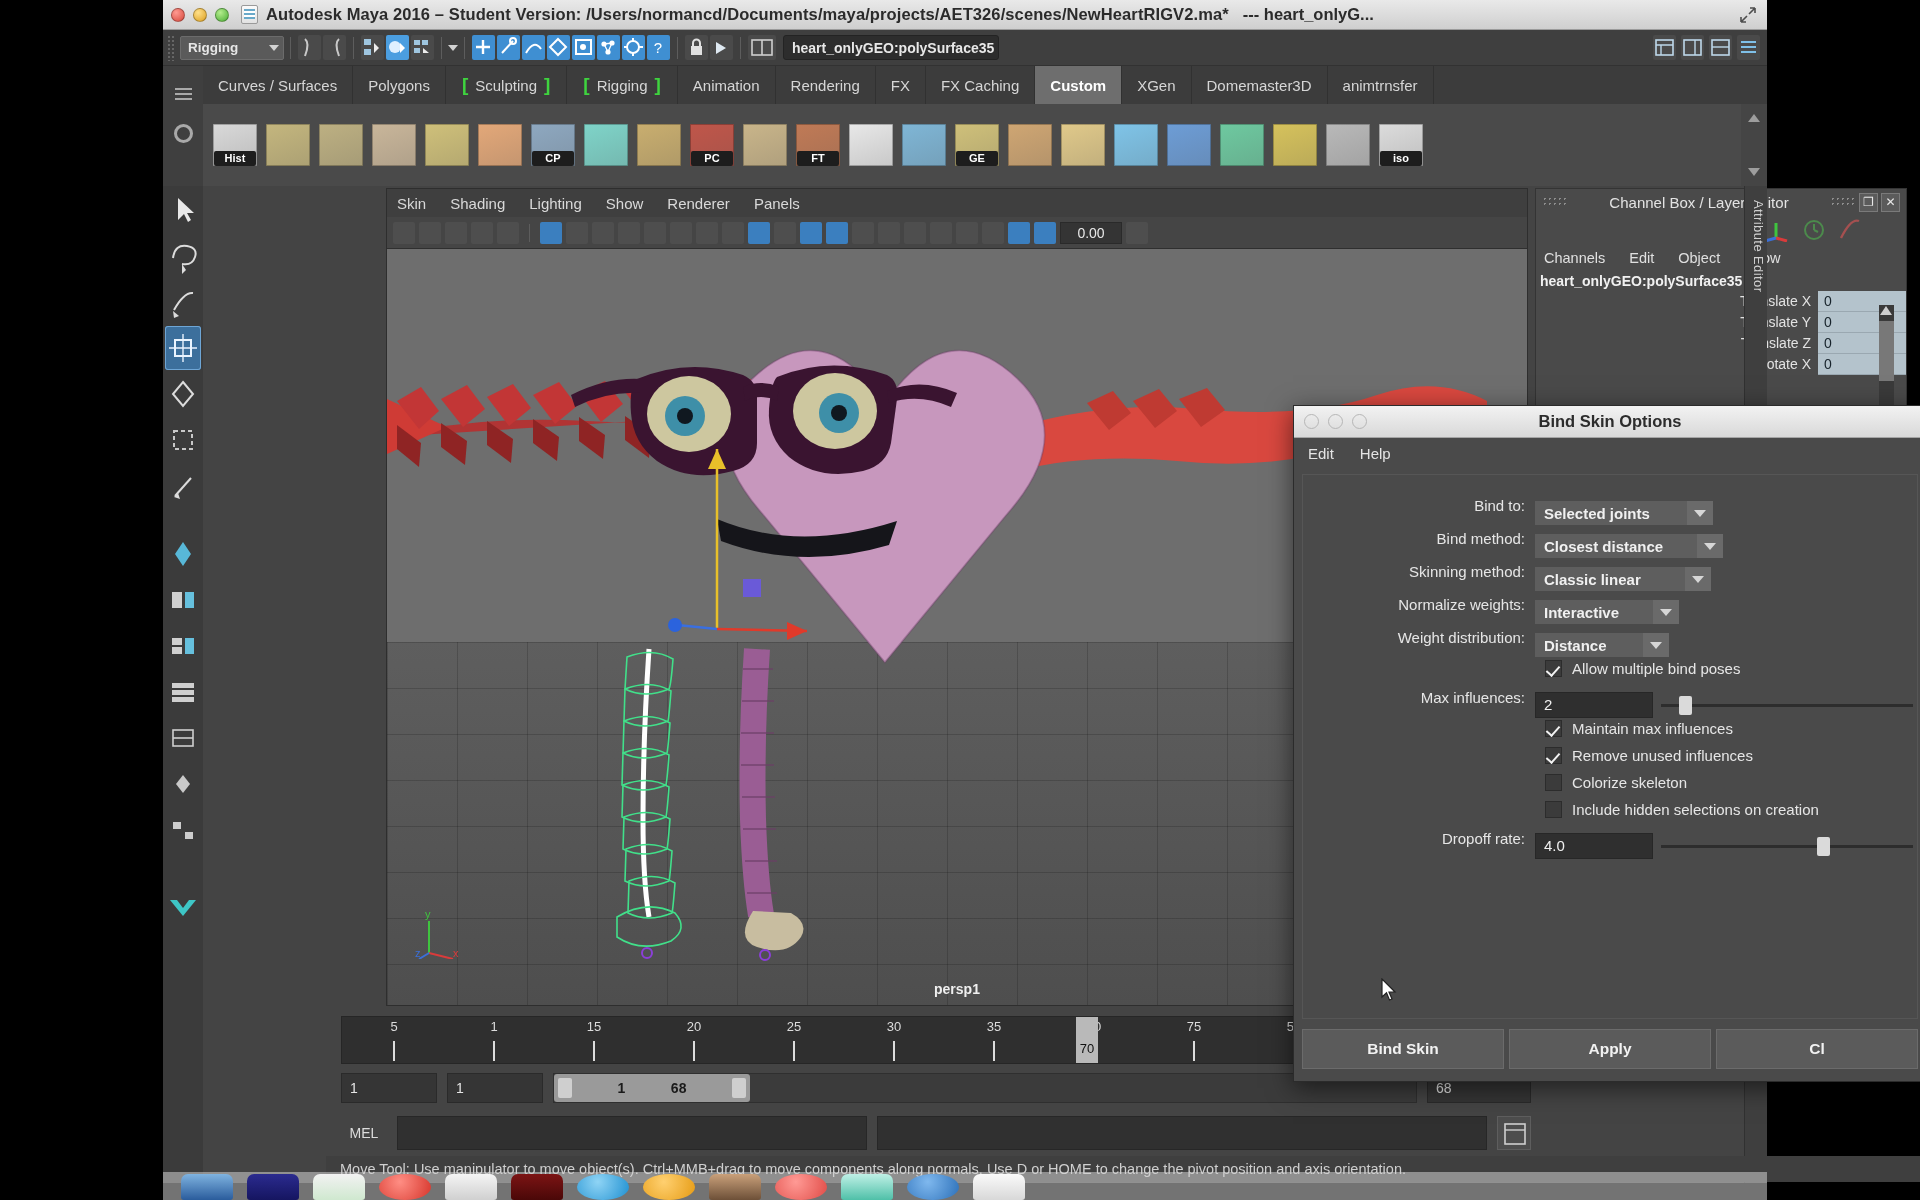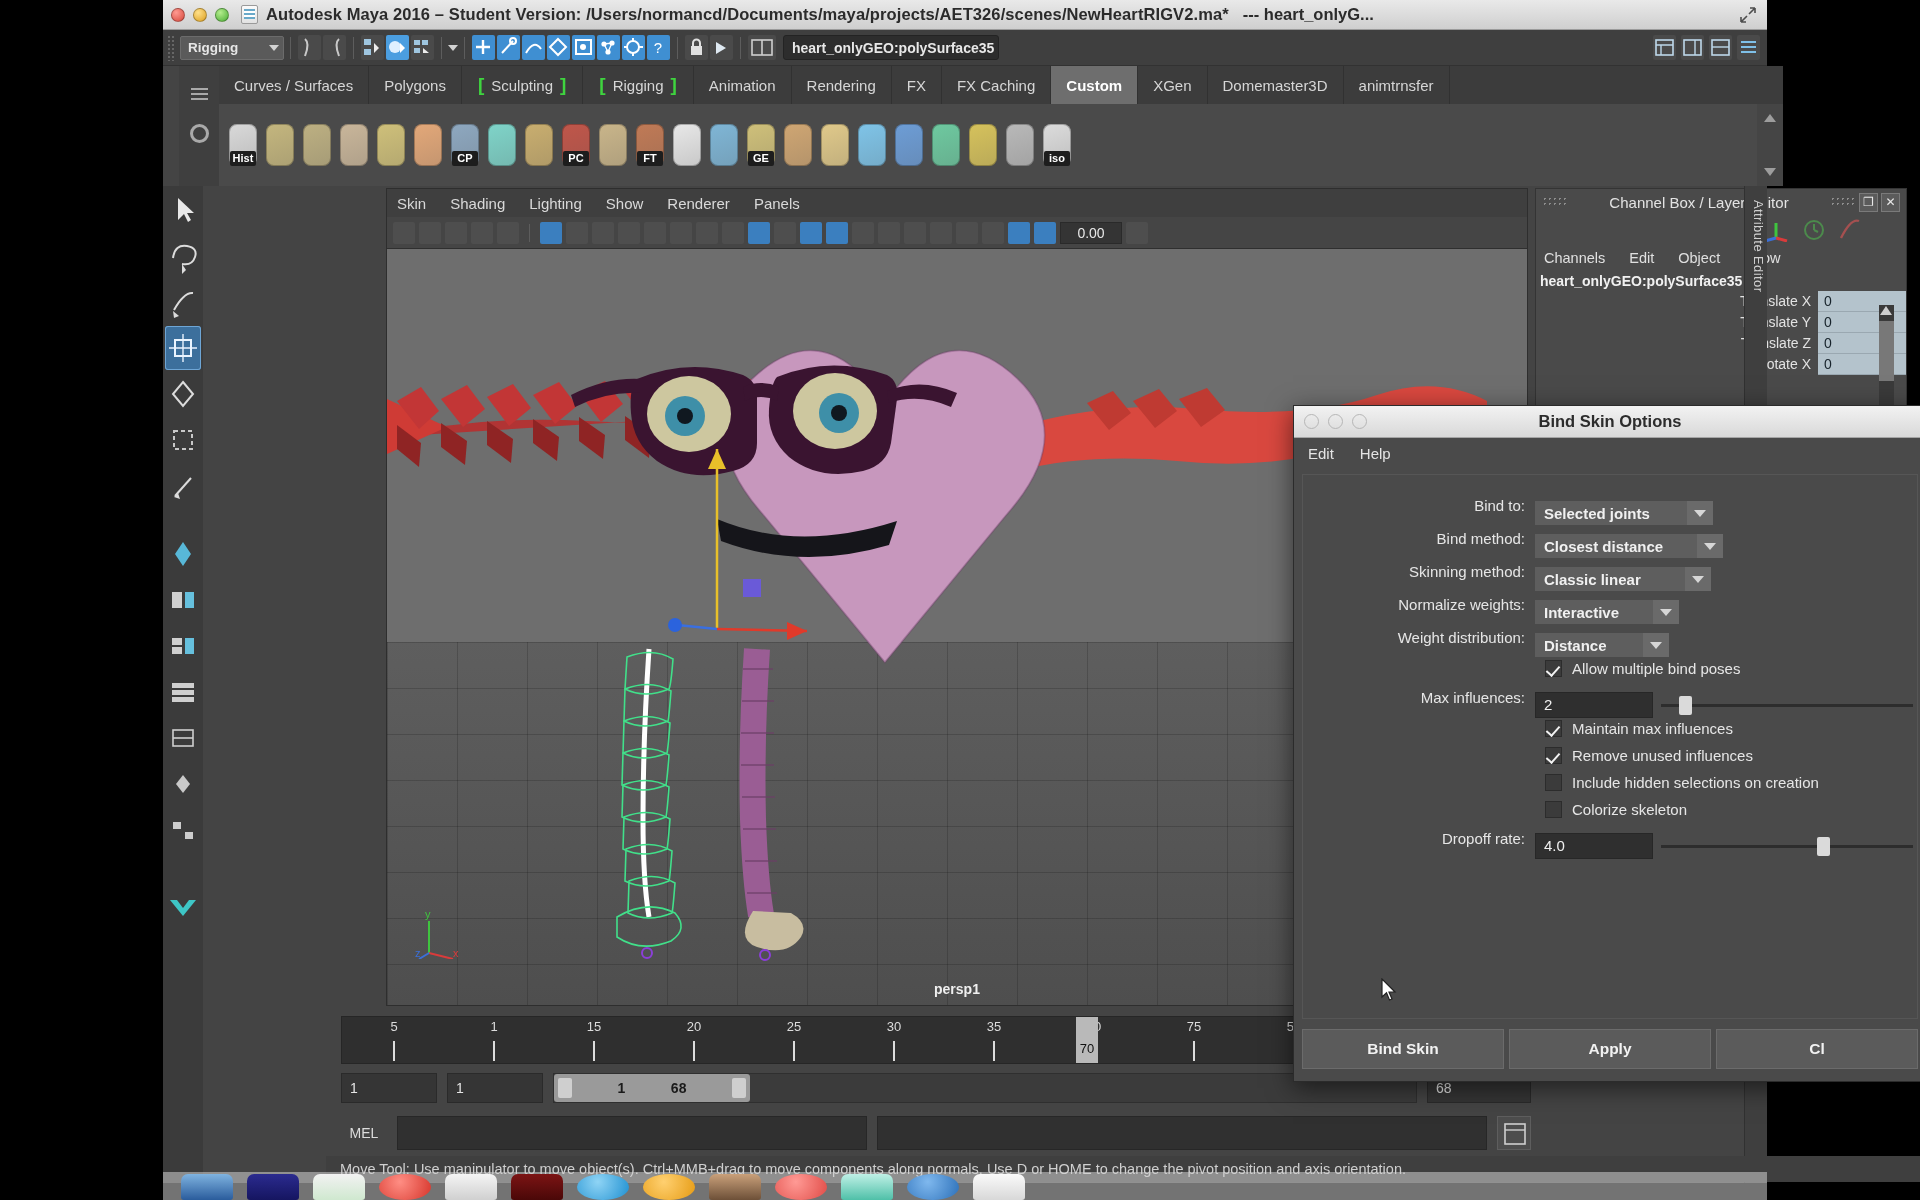--- a/index.html
+++ b/index.html
@@ -45,35 +45,35 @@
   .sep  { width:1px; height:22px; background:#5d5d5d; margin:0 6px; }
   .blue { background:#3f8fd2; }
   .blue.on { background:#4b9ee0; }
   .darkbtn { background:#4a4a4a; }
   .namefield { margin-left:6px; width:216px; height:25px; background:#2d2d2d; border:1px solid #232323;
                border-radius:3px; display:flex; align-items:center; padding-left:8px; }
   .namefield span { font-size:14px; color:#e8e8e8; font-weight:600;}
   .statusline-right { margin-left:auto; display:flex; align-items:center; gap:3px; padding-right:6px; }
 
   
-  .shelfbar { position:absolute; left:16px; top:66px; width:100%; height:120px; background:#f0abfc; }
+  .shelfbar { position:absolute; left:0; top:66px; width:100%; height:120px; background:#f0abfc; }
   .shelf-left-col { position:absolute; left:0; top:0; width:40px; height:120px; background:#3f3f3f; }
   .hamburger { position:absolute; left:12px; top:22px; width:17px; height:12px;
                background:repeating-linear-gradient(#a9a9a9 0 2px,transparent 2px 5px); }
   .gear-ico { position:absolute; left:11px; top:58px; width:19px; height:19px; border-radius:50%;
               border:3px solid #a9a9a9; }
   .shelf-tabs { position:absolute; left:40px; top:0; right:0; height:38px; background:#3c3c3c;
                 display:flex; align-items:stretch; }
   .stab { display:flex; align-items:center; padding:0 15px; font-size:15px; color:#d6d6d6;
           border-right:1px solid #313131; white-space:nowrap; }
   .stab.active { background:#6e6e6e; color:#fff; font-weight:600; }
   .brk { color:#3fd43f; font-weight:700; font-size:19px; padding:0 1px; }
   .shelf-icons { position:absolute; left:40px; top:38px; right:26px; height:82px; background:#4a4a4a;
                  display:flex; align-items:center; padding-left:10px; gap:9px; }
-  .shico { width:28px; height:42px; border-radius:8px; position:relative; flex:0 0 auto; }
+  .shico { width:44px; height:42px; border-radius:1px; position:relative; flex:0 0 auto; }
   .shico .tag { position:absolute; left:1px; bottom:0px; right:1px; height:15px; background:#1d1d1d;
                 color:#fff; font-size:11px; font-weight:700; text-align:center; line-height:15px; border-radius:2px;}
   .shelf-scroll { position:absolute; right:0; top:38px; width:26px; height:82px; background:#454545; }
   .scr-arrow { position:absolute; left:7px; width:0;height:0;border-left:6px solid transparent;border-right:6px solid transparent;}
   .scr-up{ top:10px; border-bottom:8px solid #9d9d9d;}
   .scr-dn{ bottom:10px; border-top:8px solid #9d9d9d;}
 
   
   .toolbox { position:absolute; left:0; top:186px; width:40px; bottom:0; background:#3b3b3b; }
   .tbtn { width:36px; height:44px; margin:2px; border-radius:3px; position:relative; }
@@ -864,25 +864,25 @@
             <div class="chkrow">
               <div class="chkbox on"></div>
               <div class="chklab">Maintain max influences</div>
             </div>
             <div class="chkrow">
               <div class="chkbox on"></div>
               <div class="chklab">Remove unused influences</div>
             </div>
             <div class="chkrow">
               <div class="chkbox"></div>
-              <div class="chklab">Include hidden selections on creation</div>
+              <div class="chklab">Colorize skeleton</div>
             </div>
             <div class="chkrow">
               <div class="chkbox"></div>
-              <div class="chklab">Colorize skeleton</div>
+              <div class="chklab">Include hidden selections on creation</div>
             </div>
             <div class="frow">
               <div class="flab">Dropoff rate:</div>
               <div class="fctl" style="flex: 1 1 0%; padding-right: 4px;">
                 <div class="numfield">4.0</div>
                 <div class="slider" style="flex: 1 1 0%;">
                   <div class="sl-track"></div>
                   <div class="sl-thumb" style="left:62%"></div>
                 </div>
               </div>

